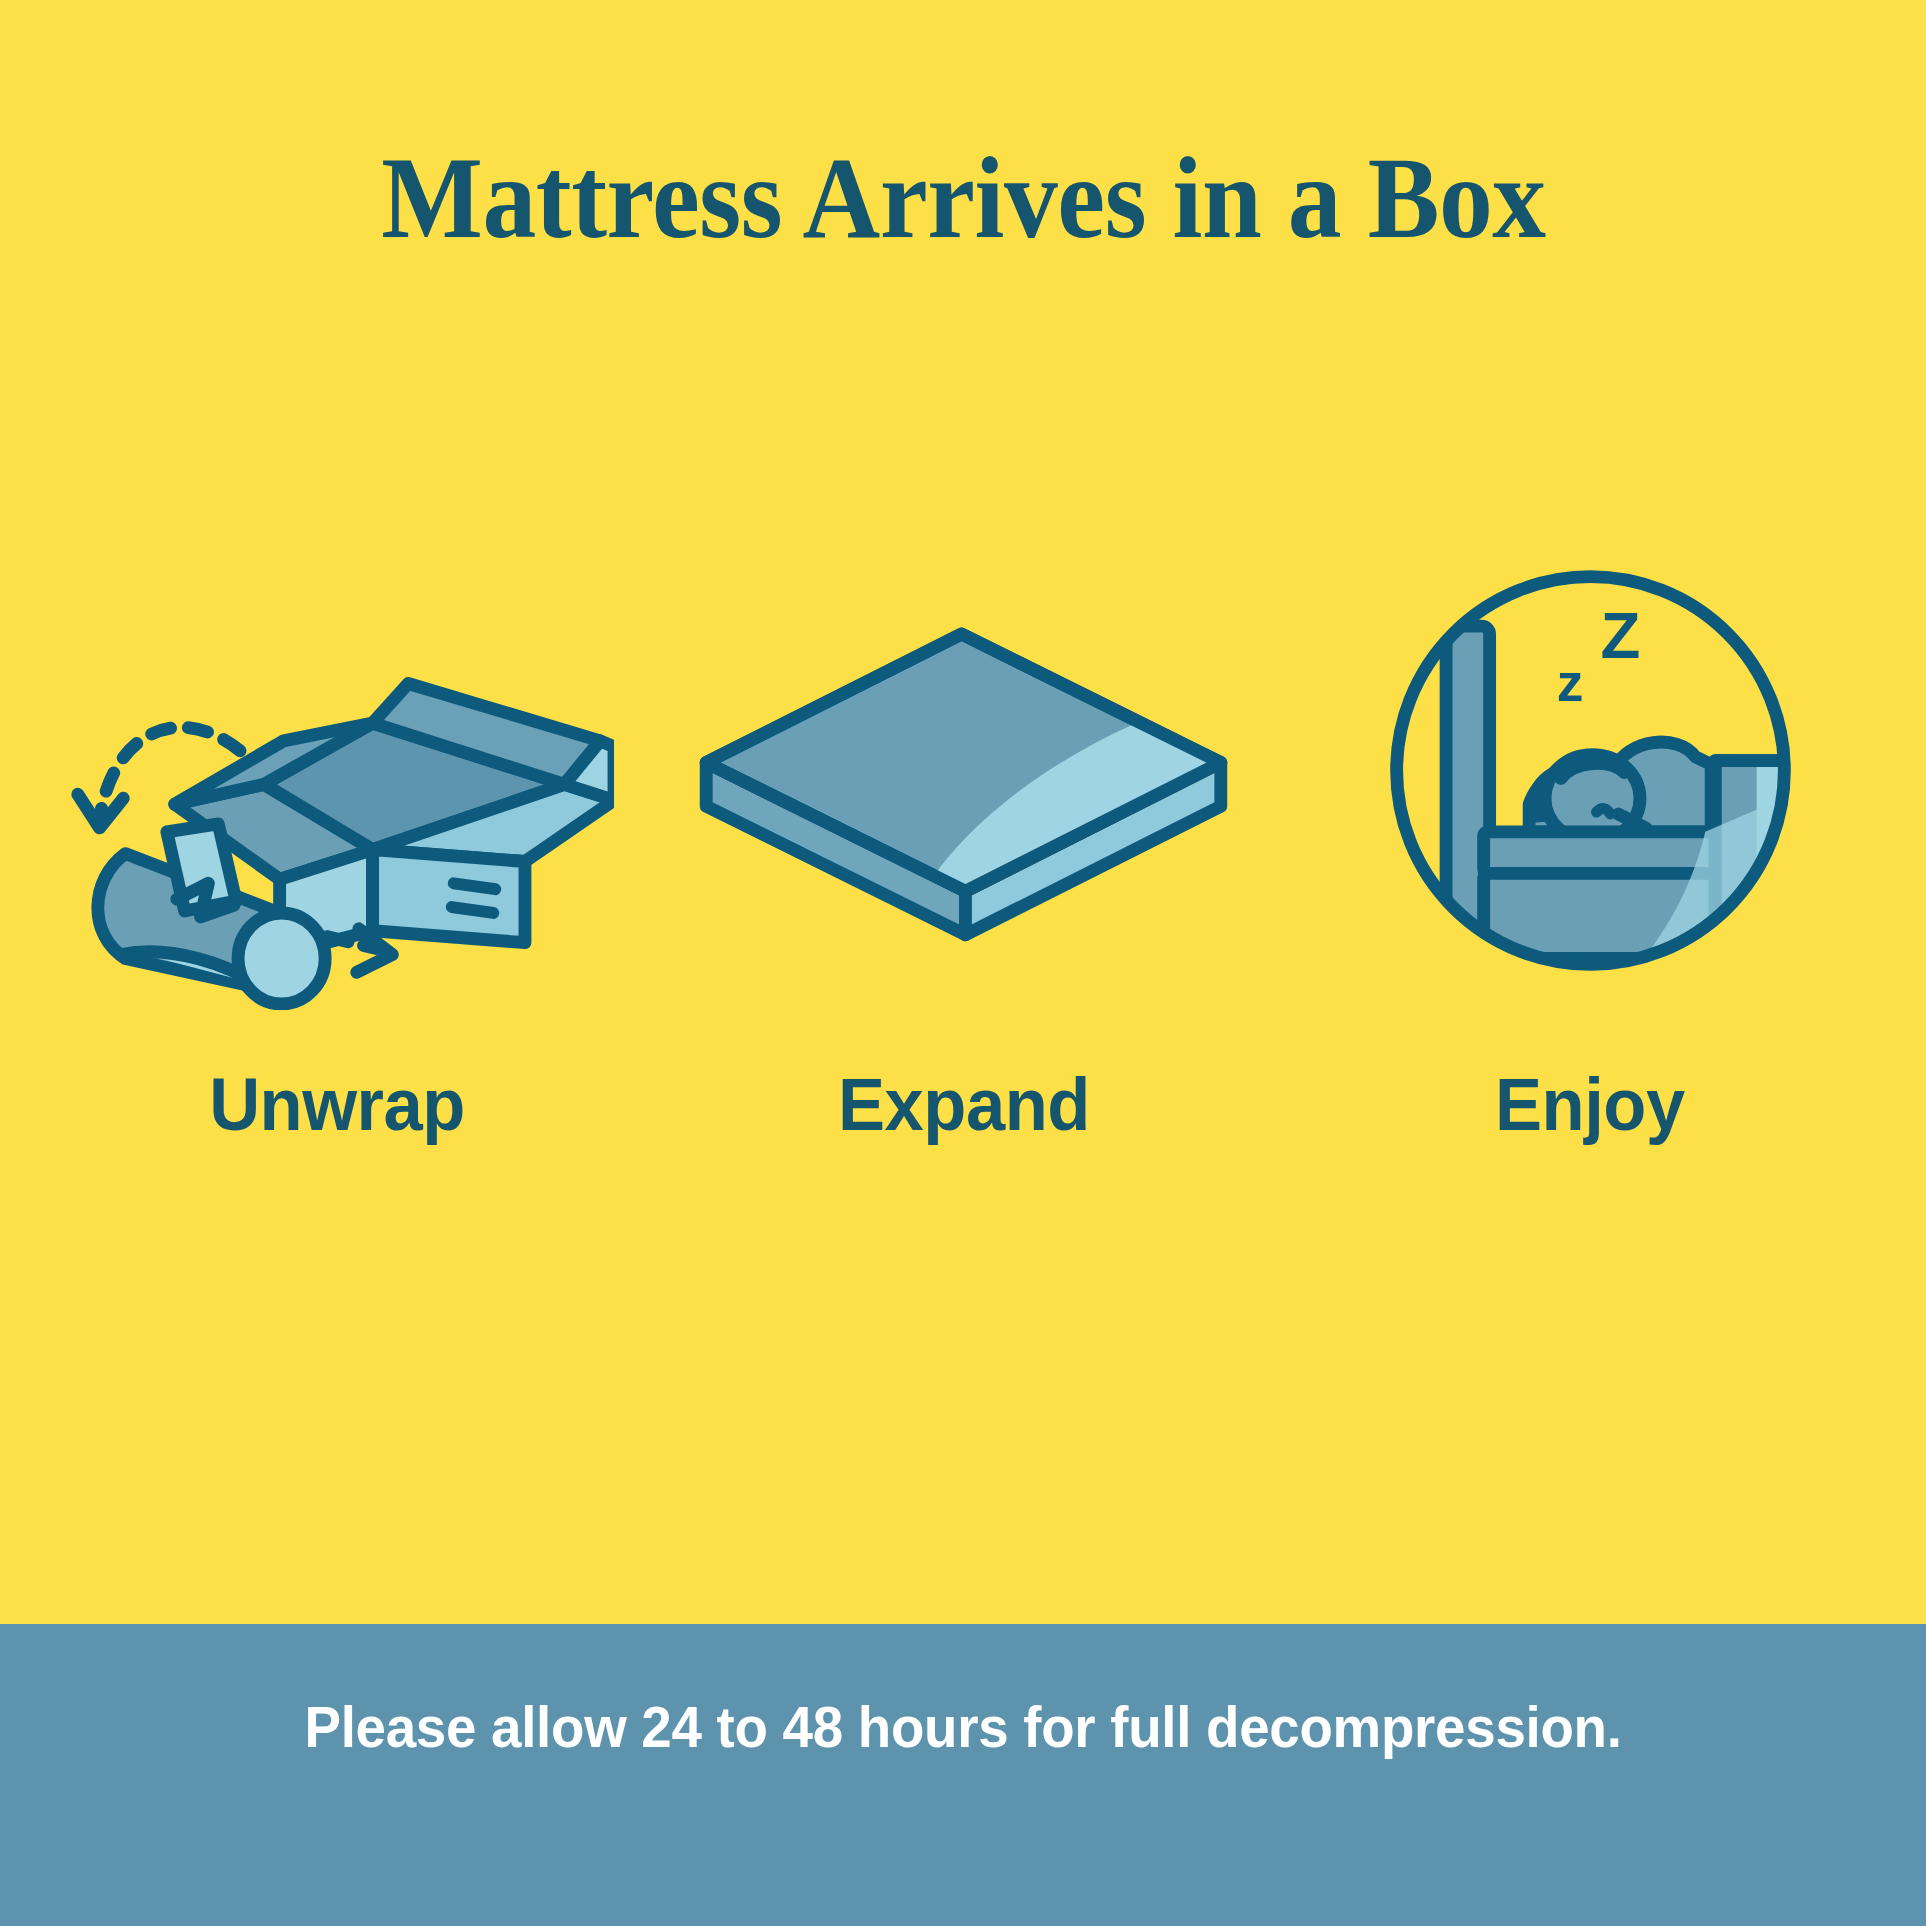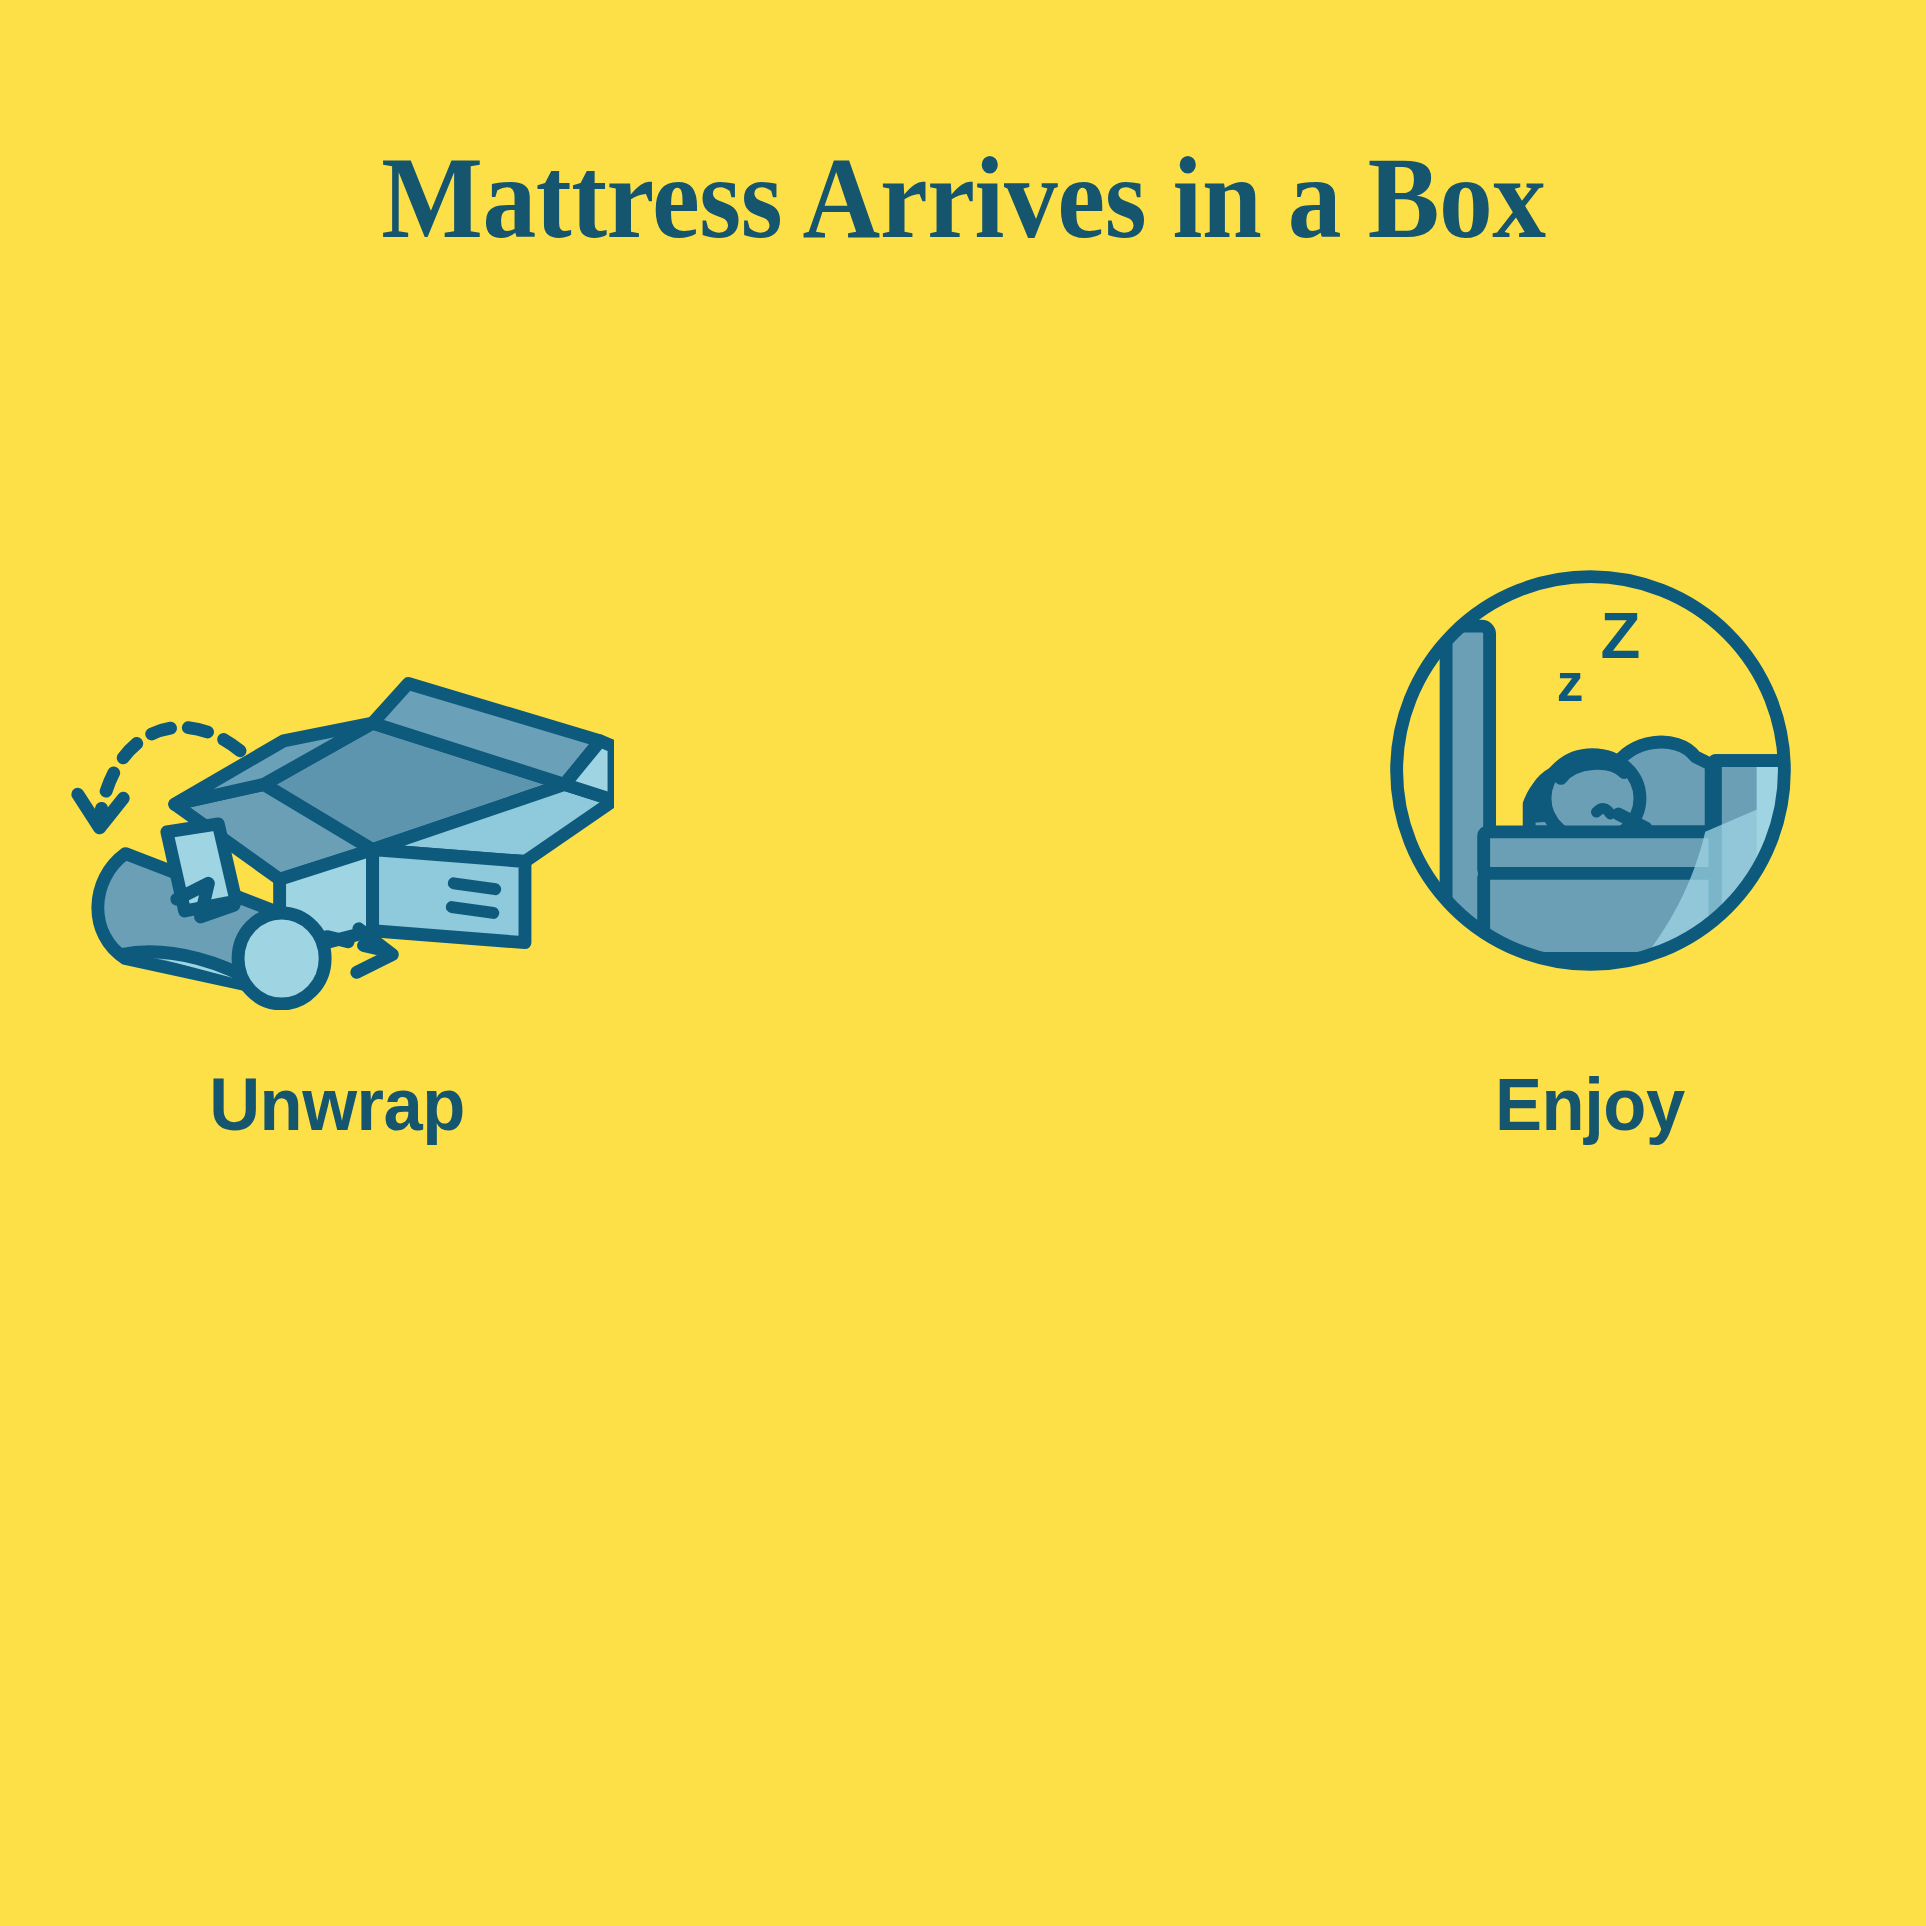--- a/index.html
+++ b/index.html
@@ -164,20 +164,44 @@
             <ellipse cx="224" cy="428" rx="44" ry="46" fill="#9FD4E3" stroke="#0D5A7D"></ellipse>
 
             <polygon points="108,300 160,292 178,370 126,380" fill="#9FD4E3" stroke="#0D5A7D"></polygon>
             <path d="M118 368 L 150 352 L 142 386 L 176 374" fill="none" stroke="#0D5A7D"></path>
           </g>
         </svg>
       </div>
       <div class="step-label">Unwrap</div>
     </div>
 
+    <div class="step">
+      <div class="step-art">
+        <svg width="535" height="475" viewBox="0 0 540 480">
+          <defs>
+            <clipPath id="mattressTopClip">
+              <polygon points="268,100 530,230 272,360 10,230"></polygon>
+            </clipPath>
+          </defs>
+
+          <polygon points="10,230 272,360 272,404 10,274" fill="#6FA6BC" stroke="#0D5A7D" stroke-width="13" stroke-linejoin="round"></polygon>
+
+          <polygon points="272,360 530,230 530,274 272,404" fill="#8FC9DC" stroke="#0D5A7D" stroke-width="13" stroke-linejoin="round"></polygon>
+
+          <polygon points="268,100 530,230 272,360 10,230" fill="#6A9FB6" stroke="#0D5A7D" stroke-width="13" stroke-linejoin="round"></polygon>
+
+          <g clip-path="url(#mattressTopClip)">
+            <path d="M560 150 C 400 190, 250 290, 210 400 L 620 420 Z" fill="#9FD4E3" stroke="none"></path>
+          </g>
+
+          <polygon points="268,100 530,230 272,360 10,230" fill="none" stroke="#0D5A7D" stroke-width="13" stroke-linejoin="round"></polygon>
+        </svg>
+      </div>
+      <div class="step-label">Expand</div>
+    </div>
 
     <div class="step">
       <div class="step-art">
         <svg width="455" height="475" viewBox="0 0 460 480">
           <defs>
             <clipPath id="circleClip">
               <circle cx="230" cy="238" r="196"></circle>
             </clipPath>
           </defs>
 
@@ -216,15 +240,18 @@
           <text x="240" y="124" font-family="Liberation Sans, sans-serif" font-size="66" font-weight="bold" fill="#0D5A7D">Z</text>
 
           <circle cx="230" cy="238" r="196" fill="none" stroke="#0D5A7D" stroke-width="13"></circle>
         </svg>
       </div>
       <div class="step-label">Enjoy</div>
     </div>
 
   </div>
 
+  <div class="banner">
+    <div class="banner-text">Please allow 24 to 48 hours for full decompression.</div>
+  </div>
 
 </div>
 
 
 </body></html>

